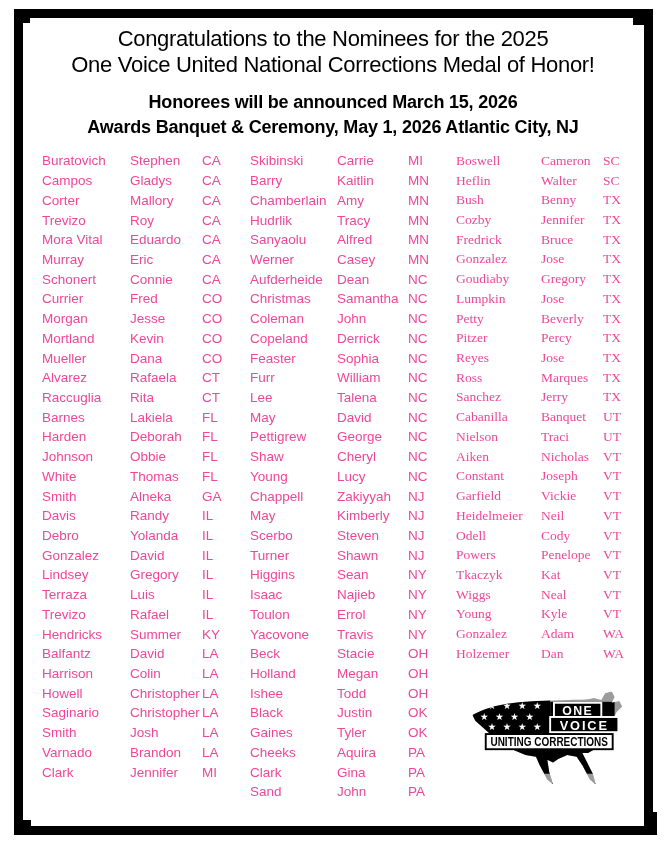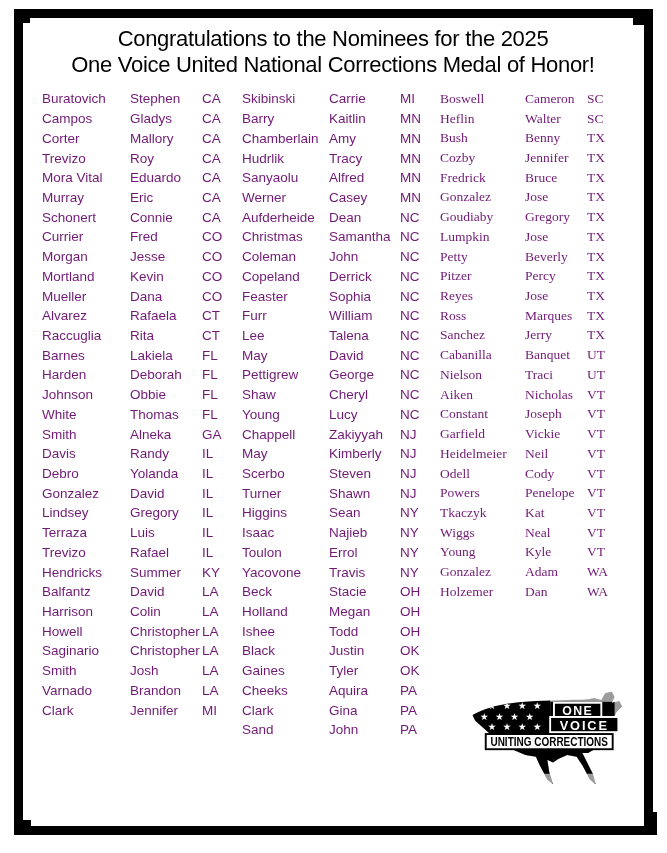--- a/index.html
+++ b/index.html
@@ -30,24 +30,24 @@
     font-size: 18px;
     line-height: 25px;
     letter-spacing: -0.2px;
     margin-top: 12px;
   }
   .names {
     display: flex;
     padding-left: 19px;
     margin-top: 11px;
     font-size: 13.5px;
-    color: #701a75;
+    color: #ec4899;
   }
   .col { display: flex; flex-direction: column; }
-  .col + .col { }
+  .col + .col { margin-left: 8px; }
   .nrow { display: grid; height: 19.72px; align-items: center; }
   .col:nth-child(1) .nrow { grid-template-columns: 88px 72px 40px; }
   .col:nth-child(2) .nrow { grid-template-columns: 87px 71px 40px; }
   .col:nth-child(3) .nrow { grid-template-columns: 85px 62px 40px; font-family: Liberation Serif, serif; }
   .nrow span { white-space: nowrap; overflow: hidden; }
   .logo {
     position: absolute;
     left: 463px; top: 687px;
     width: 180px; height: 132px;
   }
@@ -68,20 +68,24 @@
   </g>
 </svg>
 
 <div class="content">
 
   <div class="title">
     <div>Congratulations to the Nominees for the 2025</div>
     <div>One Voice United National Corrections Medal of Honor!</div>
   </div>
 
+  <div class="subtitle">
+    <div>Honorees will be announced March 15, 2026</div>
+    <div>Awards Banquet &amp; Ceremony, May 1, 2026 Atlantic City, NJ</div>
+  </div>
 
   <div class="names">
     <div class="col">
         <div class="nrow">
           <span>Buratovich</span>
           <span>Stephen</span>
           <span>CA</span>
         </div>
         <div class="nrow">
           <span>Campos</span>

